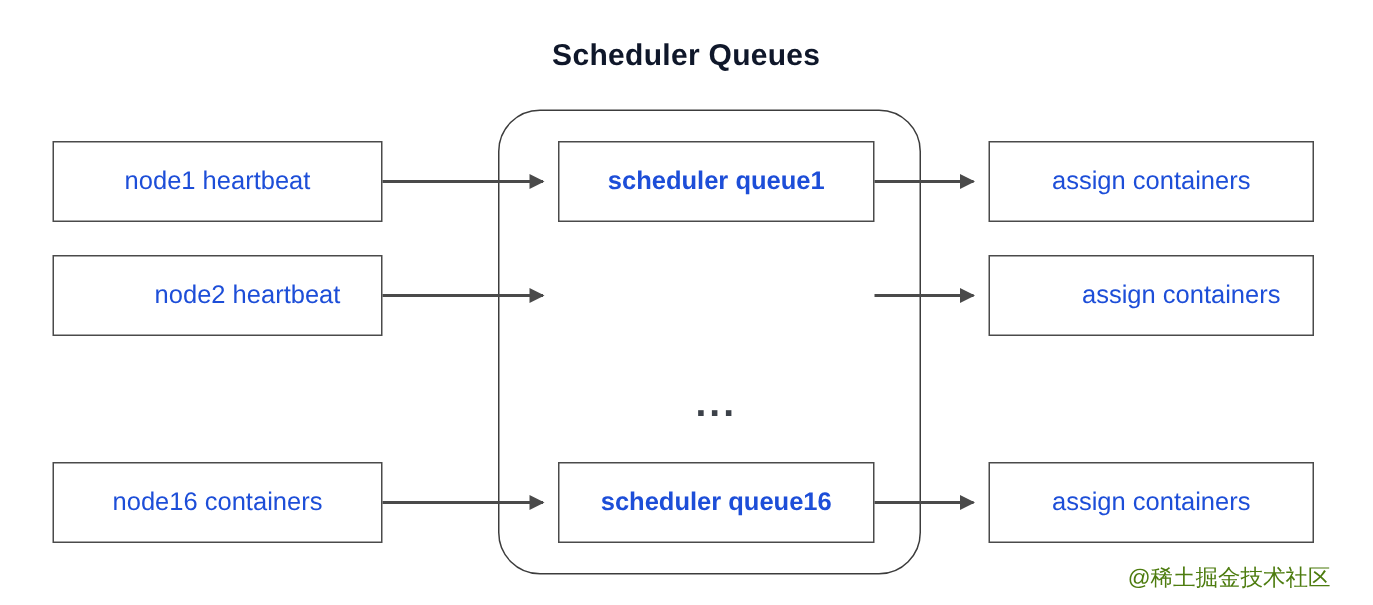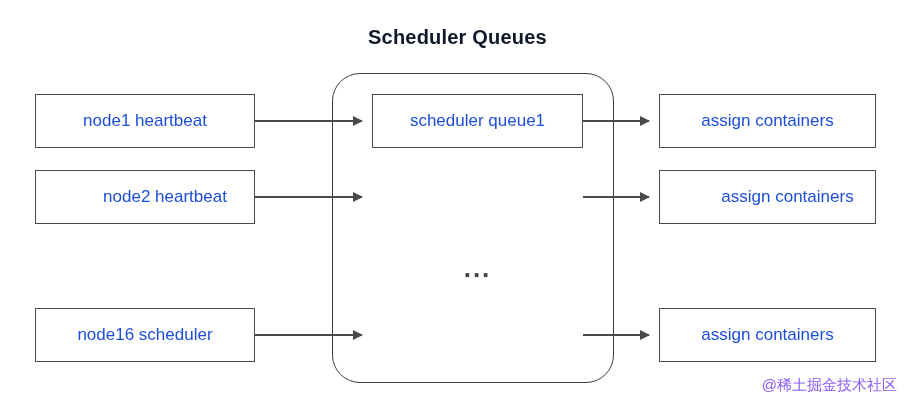--- a/index.html
+++ b/index.html
@@ -45,21 +45,21 @@
     border: 1.6px solid #4a4a4a;
     background: #ffffff;
     display: flex;
     align-items: center;
     justify-content: center;
     font-size: 17px;
     color: #1d4ed8;
     white-space: nowrap;
   }
   .col-left  { left: 35px;  width: 220px; }
-  .col-mid   { left: 372px; width: 211px; }
+  .col-mid   { left: 372px; width: 211px; font-weight: bold; }
   .col-right { left: 659px; width: 217px; text-align: center; }
   .row1 { top: 94px;  height: 54px; }
   .row2 { top: 170px; height: 54px; padding-left: 40px; }
   .row3 { top: 308px; height: 54px; }
 
   .arrow {
     position: absolute;
     height: 2px;
     background: #4a4a4a;
   }
@@ -88,24 +88,24 @@
     width: 211px;
     text-align: center;
     font-size: 26px;
     font-weight: bold;
     color: #3c4149;
     letter-spacing: 2px;
     line-height: 1;
   }
   #watermark {
     position: absolute;
-    right: 18px;
+    right: 28px;
     bottom: 8px;
     font-size: 15px;
-    color: #8b5cf6;
+    color: #4d7c0f;
     white-space: nowrap;
   }
 </style>
 </head>
 <body>
 
 <div id="canvas">
 
   <div id="diagram-title">Scheduler Queues</div>
 
@@ -117,20 +117,21 @@
   <div class="arrow a-right-r1"></div>
   <div class="node-box col-right row1">assign containers</div>
 
   <div class="node-box col-left row2">node2 heartbeat</div>
   <div class="arrow a-left-r2"></div>
   <div class="arrow a-right-r2"></div>
   <div class="node-box col-right row2">assign containers</div>
 
   <div id="ellipsis">...</div>
 
-  <div class="node-box col-left row3">node16 scheduler</div>
+  <div class="node-box col-left row3">node16 containers</div>
   <div class="arrow a-left-r3"></div>
+  <div class="node-box col-mid row3">scheduler queue16</div>
   <div class="arrow a-right-r3"></div>
   <div class="node-box col-right row3">assign containers</div>
 
   <div id="watermark">@稀土掘金技术社区</div>
 
 </div>
 
 </body></html>

